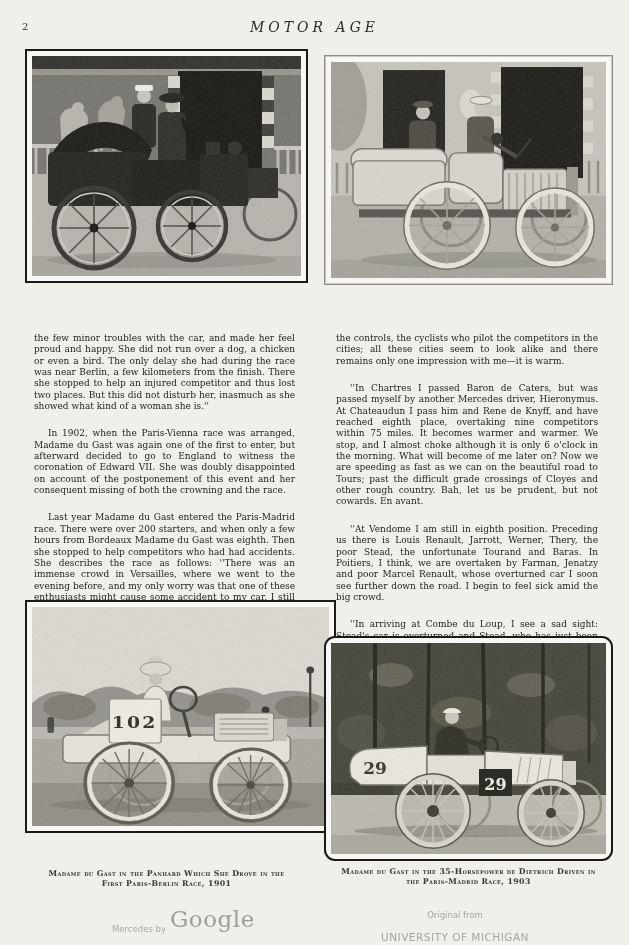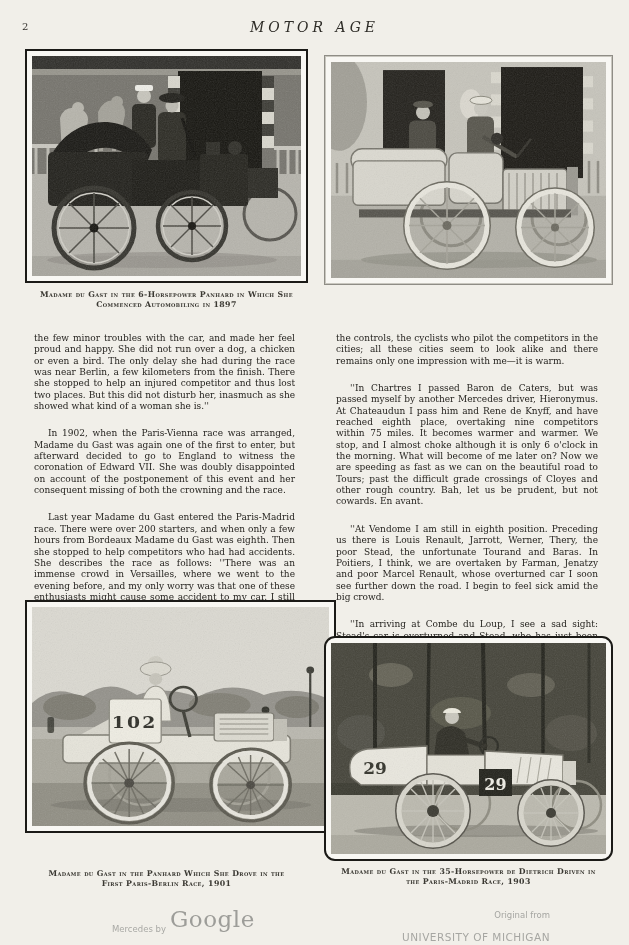--- a/index.html
+++ b/index.html
@@ -77,21 +77,21 @@
   }
   .google-logo{
     position:absolute;left:170px;top:906px;
     font-family:"DejaVu Serif","Liberation Serif",serif;
     font-size:23px;color:#9d9d99;
     letter-spacing:0.5px;
     text-align:right;
   }
   .footer-original{
     position:absolute;left:360px;top:910px;width:190px;
-    text-align:right;
+    text-align:center;
     font-family:"DejaVu Sans","Liberation Sans",sans-serif;
     color:#a6a6a2;
   }
   .footer-original .line1{font-size:8.5px;}
   .footer-original .line2{font-size:10.5px;letter-spacing:0.5px;margin-top:11px;}
 </style>
 </head>
 <body>
 
 <div class="page">
@@ -282,21 +282,20 @@
             <line x1="-34" x2="34"></line>
           <line x1="-24" y1="-24" x2="24" y2="24"></line>
             <line x1="-24" y1="24" x2="24" y2="-24"></line>
         </g>
         <circle r="4" fill="#6b695f"></circle>
       </g>
       <rect width="275" height="214" filter="url(#g2)" opacity="0.16"></rect>
     </svg>
   </div>
 
-  <div class="caption" id="cap1">Madame du Gast in the 6-Horsepower Panhard in Which She Commenced Automobiling in 1897</div>
 
   <div class="col" id="col-left">
     <p class="cont">the few minor troubles with the car, and made her feel proud and happy. She did not run over a dog, a chicken or even a bird. The only delay she had during the race was near Berlin, a few kilometers from the finish. There she stopped to help an injured competitor and thus lost two places. But this did not disturb her, inasmuch as she showed what kind of a woman she is.''</p>
     <p>In 1902, when the Paris-Vienna race was arranged, Madame du Gast was again one of the first to enter, but afterward decided to go to England to witness the coronation of Edward VII. She was doubly disappointed on account of the postponement of this event and her consequent missing of both the crowning and the race.</p>
     <p>Last year Madame du Gast entered the Paris-Madrid race. There were over 200 starters, and when only a few hours from Bordeaux Madame du Gast was eighth. Then she stopped to help competitors who had had accidents. She describes the race as follows: ''There was an immense crowd in Versailles, where we went to the evening before, and my only worry was that one of these enthusiasts might cause some accident to my car. I still see the St. Cyr road—the people greeting me; a few intimate friends who come to shake hands and urge me to be prudent. That what I am doing seems to me very simple and quite natural. I have full control of my car, I feel that she obeys me, and will have to obey me, anyhow. They are talking around me about patience. The car must take me where I want to go and in the way I want to go. It's my turn now; I have put down my ear laps; I am ready and confident. Go! We have started between two lines of people; we are going cautiously, bouncing up and down the bad roads. It was a frightful start, and although I know the route well, my memory is somewhat obscured with all the contestants, the immense crowd,</p>
   </div>
   <div class="col" id="col-right">
     <p class="cont">the controls, the cyclists who pilot the competitors in the cities; all these cities seem to look alike and there remains only one impression with me—it is warm.</p>
     <p>''In Chartres I passed Baron de Caters, but was passed myself by another Mercedes driver, Hieronymus. At Chateaudun I pass him and Rene de Knyff, and have reached eighth place, overtaking nine competitors within 75 miles. It becomes warmer and warmer. We stop, and I almost choke although it is only 6 o'clock in the morning. What will become of me later on? Now we are speeding as fast as we can on the beautiful road to Tours; past the difficult grade crossings of Cloyes and other rough country. Bah, let us be prudent, but not cowards. En avant.</p>
     <p>''At Vendome I am still in eighth position. Preceding us there is Louis Renault, Jarrott, Werner, Thery, the poor Stead, the unfortunate Tourand and Baras. In Poitiers, I think, we are overtaken by Farman, Jenatzy and poor Marcel Renault, whose overturned car I soon see further down the road. I begin to feel sick amid the big crowd.</p>

